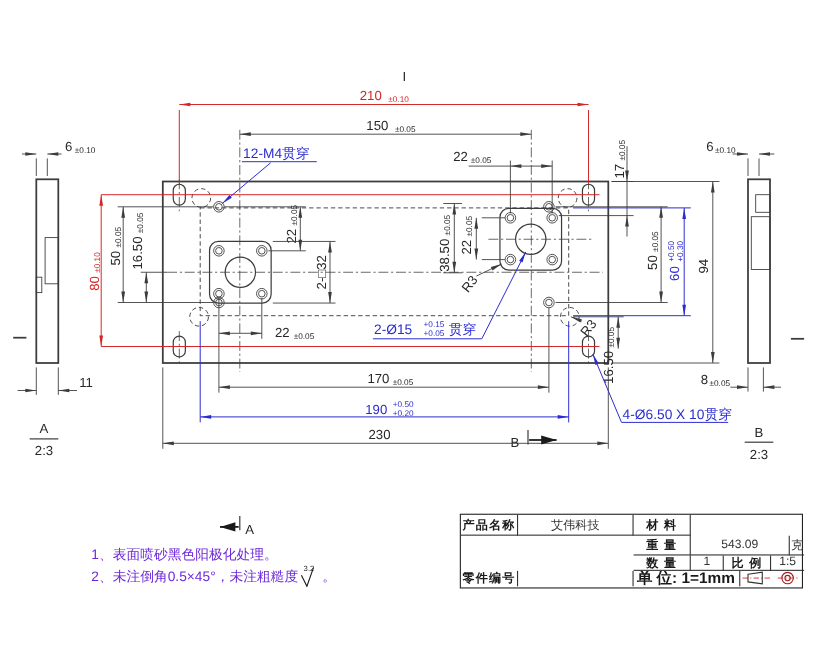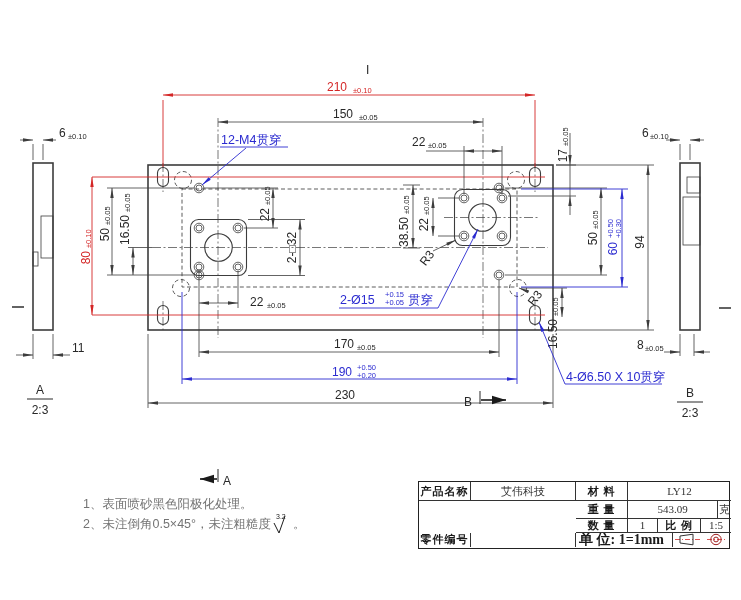--- a/index.html
+++ b/index.html
@@ -13,27 +13,27 @@
   .dash{stroke:#4a4a4a;stroke-width:0.9;fill:none;stroke-dasharray:4 2.6;}
   .cl{stroke:#3c3c3c;stroke-width:0.7;fill:none;stroke-dasharray:9 2.5 2 2.5;}
   .redl{stroke:#d42626;stroke-width:0.9;fill:none;}
   .bluel{stroke:#2b2bd0;stroke-width:0.9;fill:none;}
   text.d{font-size:12px;fill:#282828;}
   text.t{font-size:7.5px;fill:#282828;}
   text.dr{fill:#d42626;}
   text.db{fill:#2b2bd0;}
   text.cjk{font-size:12.5px;}
   
-  .notes{position:absolute;left:83px;top:496px;font-size:12.5px;color:#737373;line-height:16px;white-space:nowrap;}
+  .notes{position:absolute;left:83px;top:496px;font-size:12.5px;color:#6d28d9;line-height:16px;white-space:nowrap;}
   .rough{display:inline-block;vertical-align:-6px;margin:0 1px;}
   
-  .tblock{position:absolute;left:418px;top:481px;width:312px;height:68px;box-sizing:border-box;
+  .tblock{position:absolute;left:418px;top:467px;width:312px;height:68px;box-sizing:border-box;
           border:1.6px solid #222;display:grid;
           grid-template-columns:52px 105px 52px 30px 15px 28px 17px 13px;
-          grid-template-rows:19px 17.5px 14.5px 13.8px;font-family:Liberation Serif, serif;}
+          grid-template-rows:19px 17.5px 14.5px 13.8px;}
   .cell{border-right:1px solid #333;border-bottom:1px solid #333;display:flex;align-items:center;
         justify-content:center;font-size:11px;color:#1a1a1a;overflow:hidden;white-space:nowrap;}
   .cell.lab{font-weight:bold;letter-spacing:1px;}
   .cell.val{color:#333;}
   .cell.nr{border-right:none;}
   .cell.nb{border-bottom:none;}
   .cell.big{font-size:12.5px;font-weight:bold;letter-spacing:0;}
   .cell.small{font-size:14px;justify-content:flex-start;padding-left:3px;letter-spacing:0;}
 </style>
 </head>
@@ -410,21 +410,20 @@
           <text x="4" y="7" font-size="7" fill="#1c1c1c">3.2</text>
           <path d="M2,11 L7,21 L13,4" stroke="#1c1c1c" stroke-width="1" fill="none"></path>
         </svg><span>。</span></div>
 </div>
 
 
 <div class="tblock">
   <div class="cell lab" style="grid-column:1/2;grid-row:1/2;">产品名称</div>
   <div class="cell val" style="grid-column:2/3;grid-row:1/2;">艾伟科技</div>
   <div class="cell lab" style="grid-column:3/4;grid-row:1/2;">材 料</div>
-  <div class="cell val nr" style="grid-column:4/9;grid-row:1/2;">LY12</div>
 
   <div class="cell lab" style="grid-column:3/4;grid-row:2/3;">重 量</div>
   <div class="cell val" style="grid-column:4/8;grid-row:2/3;">543.09</div>
   <div class="cell val nr" style="grid-column:8/9;grid-row:2/3;">克</div>
 
   <div class="cell lab" style="grid-column:3/4;grid-row:3/4;">数 量</div>
   <div class="cell val" style="grid-column:4/5;grid-row:3/4;">1</div>
   <div class="cell lab" style="grid-column:5/7;grid-row:3/4;">比 例</div>
   <div class="cell val nr" style="grid-column:7/9;grid-row:3/4;text-align:center;">1:5</div>
 

